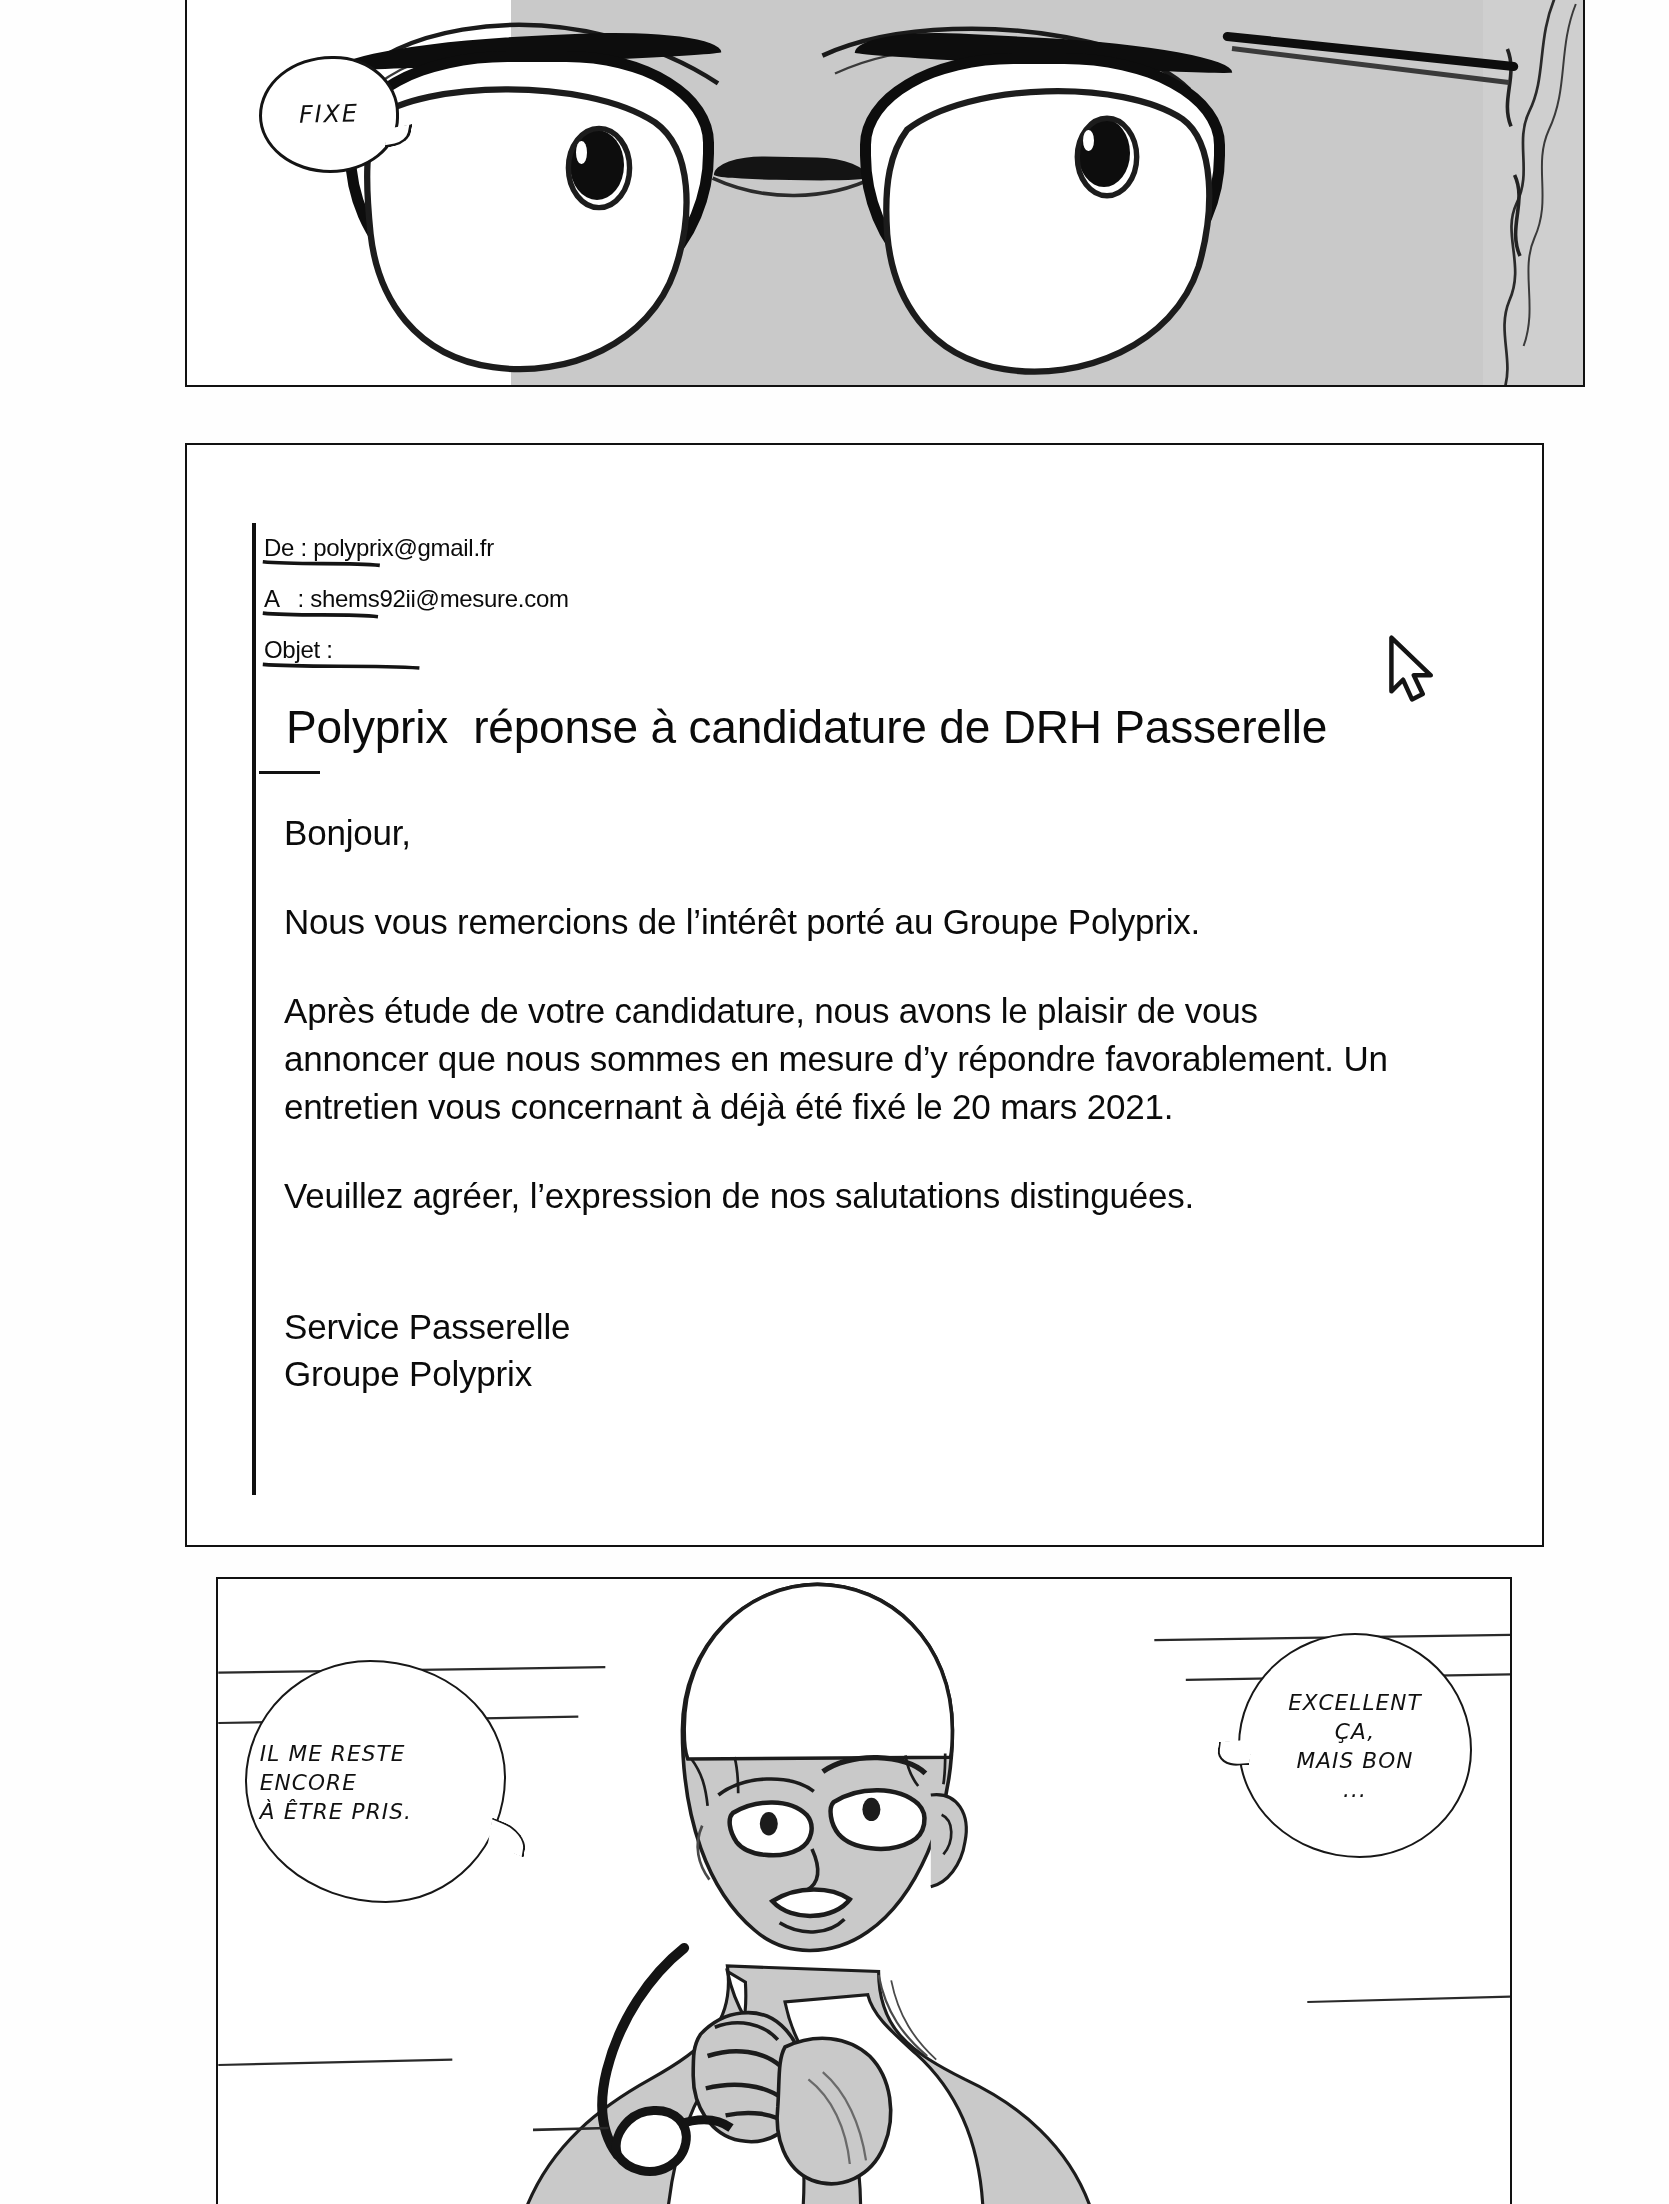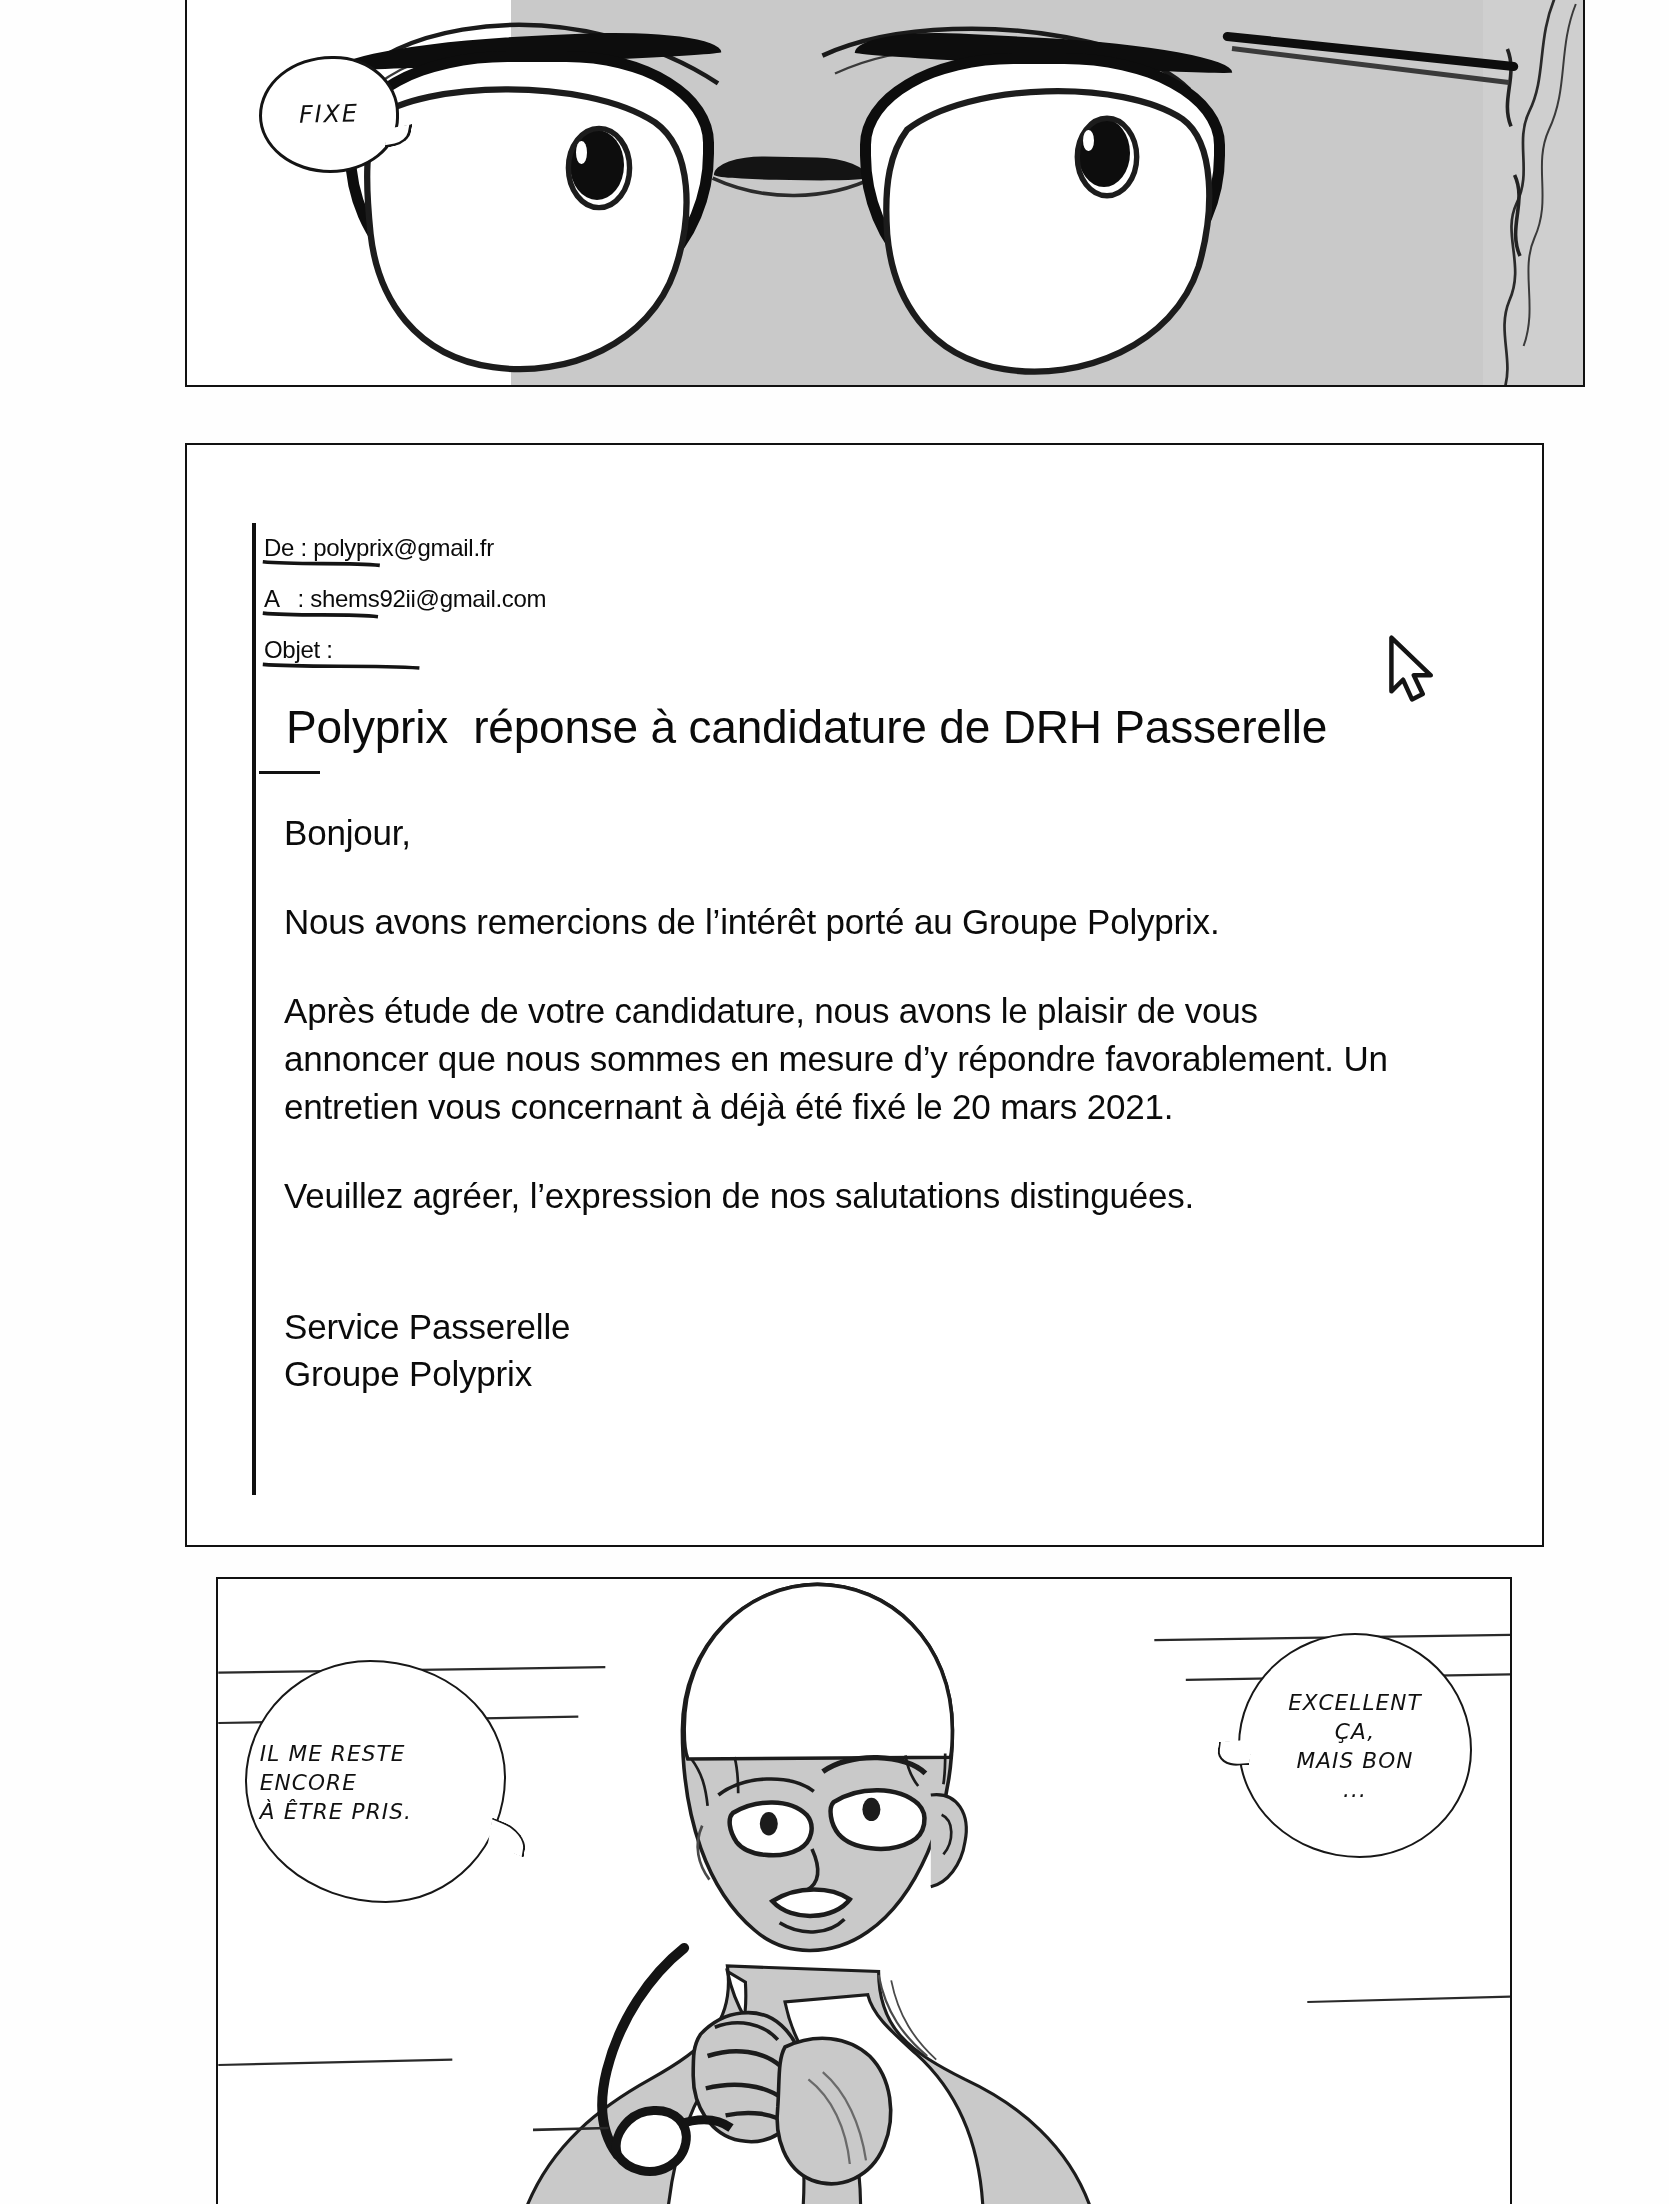--- a/index.html
+++ b/index.html
@@ -299,36 +299,36 @@
       <span class="tail"></span>
     </div>
   </div>
 
   <div id="panel-email">
 
     <div class="mail-left-rule"></div>
 
     <div class="mail-header">
       <div class="mail-field">De : polyprix@gmail.fr</div>
-      <div class="mail-field">A   : shems92ii@gmail.com</div>
+      <div class="mail-field">A   : shems92ii@mesure.com</div>
       <div class="mail-field">Objet :</div>
     </div>
 
     <svg width="207" height="180" style="position:absolute;left:74px;top:115px;" viewBox="0 0 230 200">
       <path d="M2 2 C40 6 96 2 132 6" fill="none" stroke="#141414" stroke-width="4"></path>
       <path d="M2 59 C40 63 96 59 130 63" fill="none" stroke="#141414" stroke-width="4"></path>
       <path d="M2 116 C50 120 120 116 176 120" fill="none" stroke="#141414" stroke-width="4"></path>
     </svg>
 
     <div class="mail-subject">Polyprix  réponse à candidature de DRH Passerelle</div>
     <div class="subject-rule"></div>
 
     <div class="mail-body">
       <p>Bonjour,</p>
-      <p>Nous avons remercions de l’intérêt porté au Groupe Polyprix.</p>
+      <p>Nous vous remercions de l’intérêt porté au Groupe Polyprix.</p>
       <p>Après étude de votre candidature, nous avons le plaisir de vous annoncer que nous sommes en mesure d’y répondre favorablement. Un entretien vous concernant à déjà été fixé le 20 mars 2021.</p>
       <p>Veuillez agréer, l’expression de nos salutations distinguées.</p>
       <div class="gap"></div>
       <p class="sig">Service Passerelle</p>
       <p class="sig">Groupe Polyprix</p>
     </div>
   </div>
 
   <svg class="cursor-arrow" viewBox="0 0 58 76">
     <path d="M6 3 L6 63 L19 50 L29 72 L41 66 L31 45 L50 45 Z" fill="#ffffff" stroke="#141414" stroke-width="5" stroke-linejoin="round"></path>

